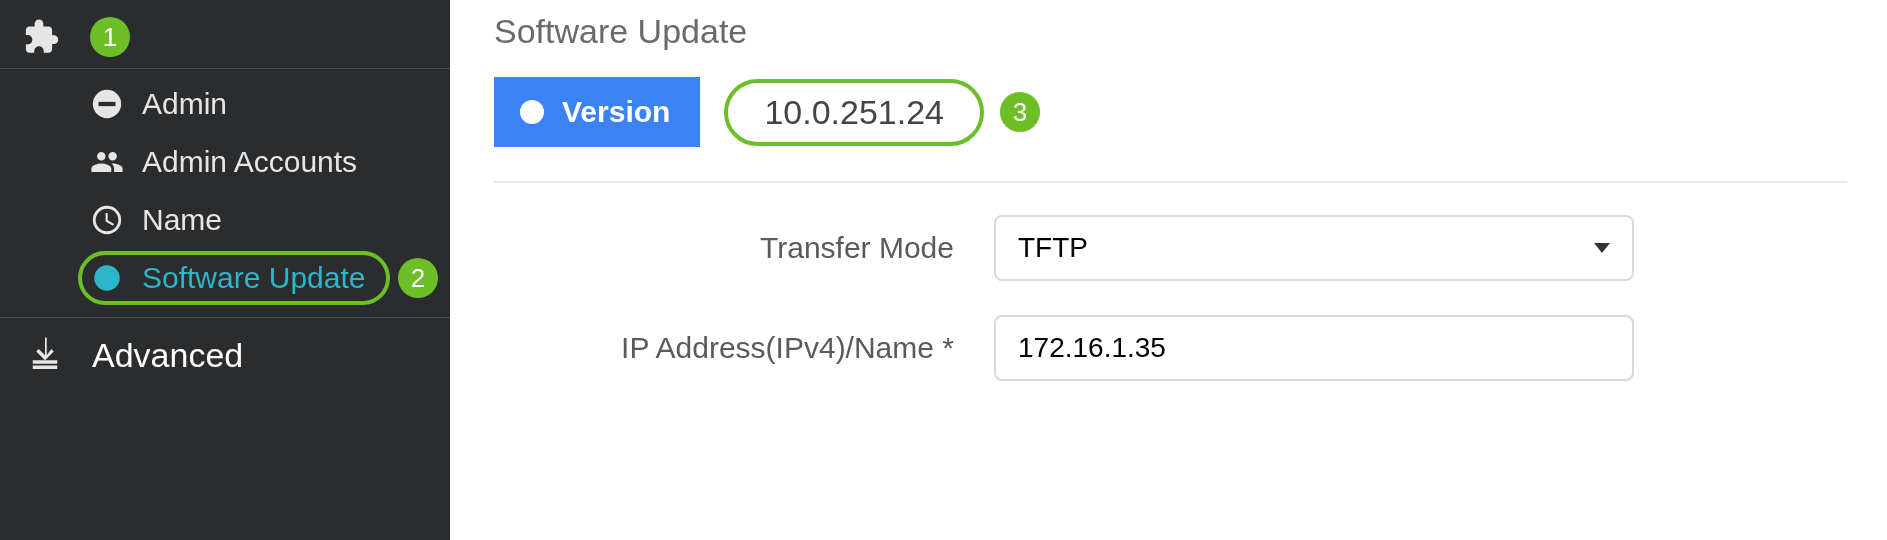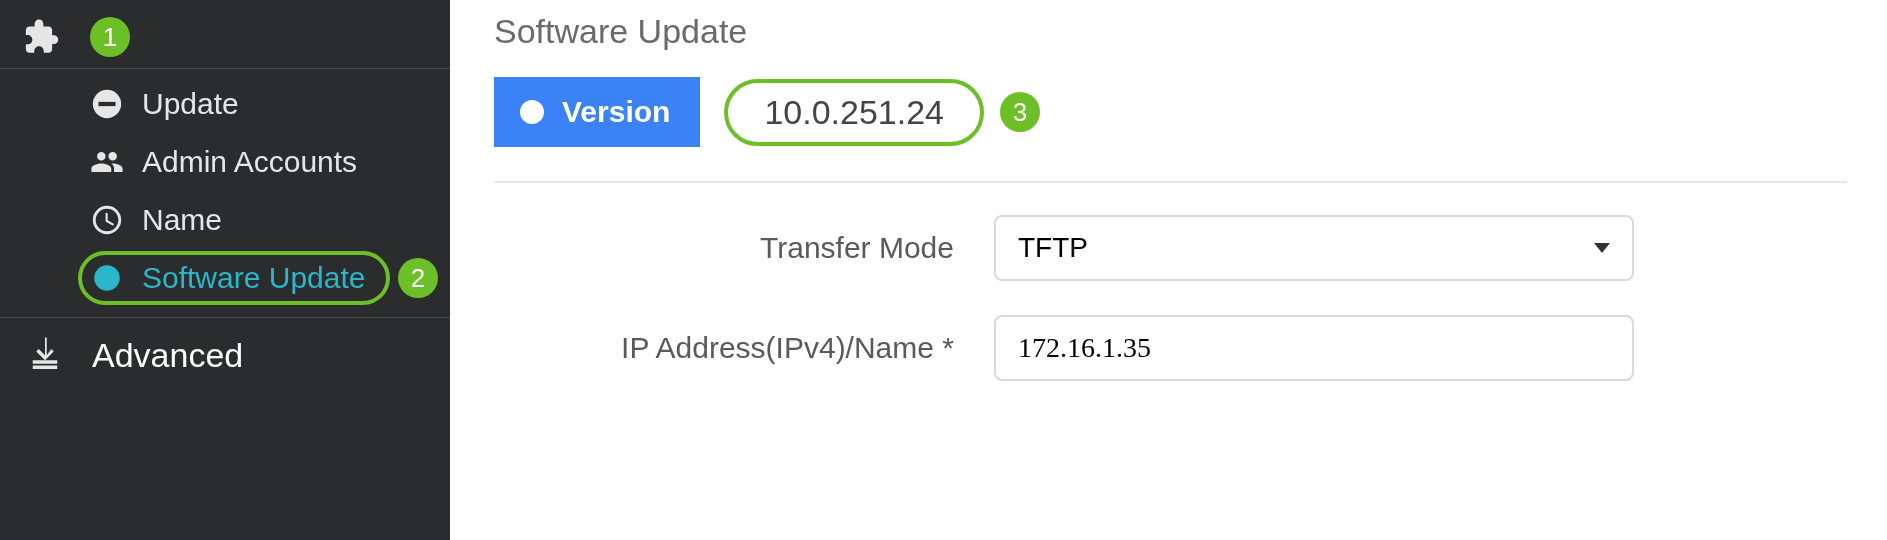--- a/index.html
+++ b/index.html
@@ -160,40 +160,40 @@
     align-items: center;
     justify-content: space-between;
     cursor: pointer;
   }
   .select .caret {
     width: 0; height: 0;
     border-left: 8px solid transparent;
     border-right: 8px solid transparent;
     border-top: 10px solid #333;
   }
-  .text-input { outline: none; font-family: Liberation Serif, serif; }
+  .text-input { outline: none; font-family: Liberation Sans, sans-serif; }
 </style>
 </head>
 <body>
 
 <nav class="sidebar">
   <div class="side-top">
     <svg class="puzzle-icon" viewBox="0 0 24 24">
       <path d="M20.5 11h-1V8c0-1.1-.9-2-2-2h-3V4.5C14.5 3.1 13.4 2 12 2S9.5 3.1 9.5 4.5V6h-3C5.4 6 4.5 6.9 4.5 8v2.8h1c1.5 0 2.7 1.2 2.7 2.7S7 16.2 5.5 16.2h-1V19c0 1.1.9 2 2 2h2.8v-1c0-1.5 1.2-2.7 2.7-2.7s2.7 1.2 2.7 2.7v1H17.5c1.1 0 2-.9 2-2v-3h1c1.4 0 2.5-1.1 2.5-2.5S21.9 11 20.5 11z"></path>
     </svg>
     <span class="badge">1</span>
   </div>
 
   <div class="subnav">
     <div class="item">
       <svg class="icon" viewBox="0 0 24 24">
           <circle cx="12" cy="12" r="10"></circle>
           <rect x="6" y="10.5" width="12" height="3" fill="#2b2c2d"></rect>
         </svg>
-      <span class="label">Update</span>
+      <span class="label">Admin</span>
     </div>
     <div class="item">
       <svg class="icon" viewBox="0 0 24 24">
           <path d="M16 11c1.66 0 3-1.34 3-3s-1.34-3-3-3-3 1.34-3 3 1.34 3 3 3zM8 11c1.66 0 3-1.34 3-3S9.66 5 8 5 5 6.34 5 8s1.34 3 3 3zm0 2c-2.33 0-7 1.17-7 3.5V19h14v-2.5C15 14.17 10.33 13 8 13zm8 0c-.29 0-.62.02-.97.05 1.16.84 1.97 1.97 1.97 3.45V19h6v-2.5c0-2.33-4.67-3.5-7-3.5z"></path>
         </svg>
       <span class="label">Admin Accounts</span>
     </div>
     <div class="item">
       <svg class="icon" viewBox="0 0 24 24">
           <path d="M12 2a10 10 0 100 20 10 10 0 000-20zm0 18a8 8 0 110-16 8 8 0 010 16zm.5-13H11v6l5.2 3.1.8-1.3-4.5-2.7V7z"></path>

